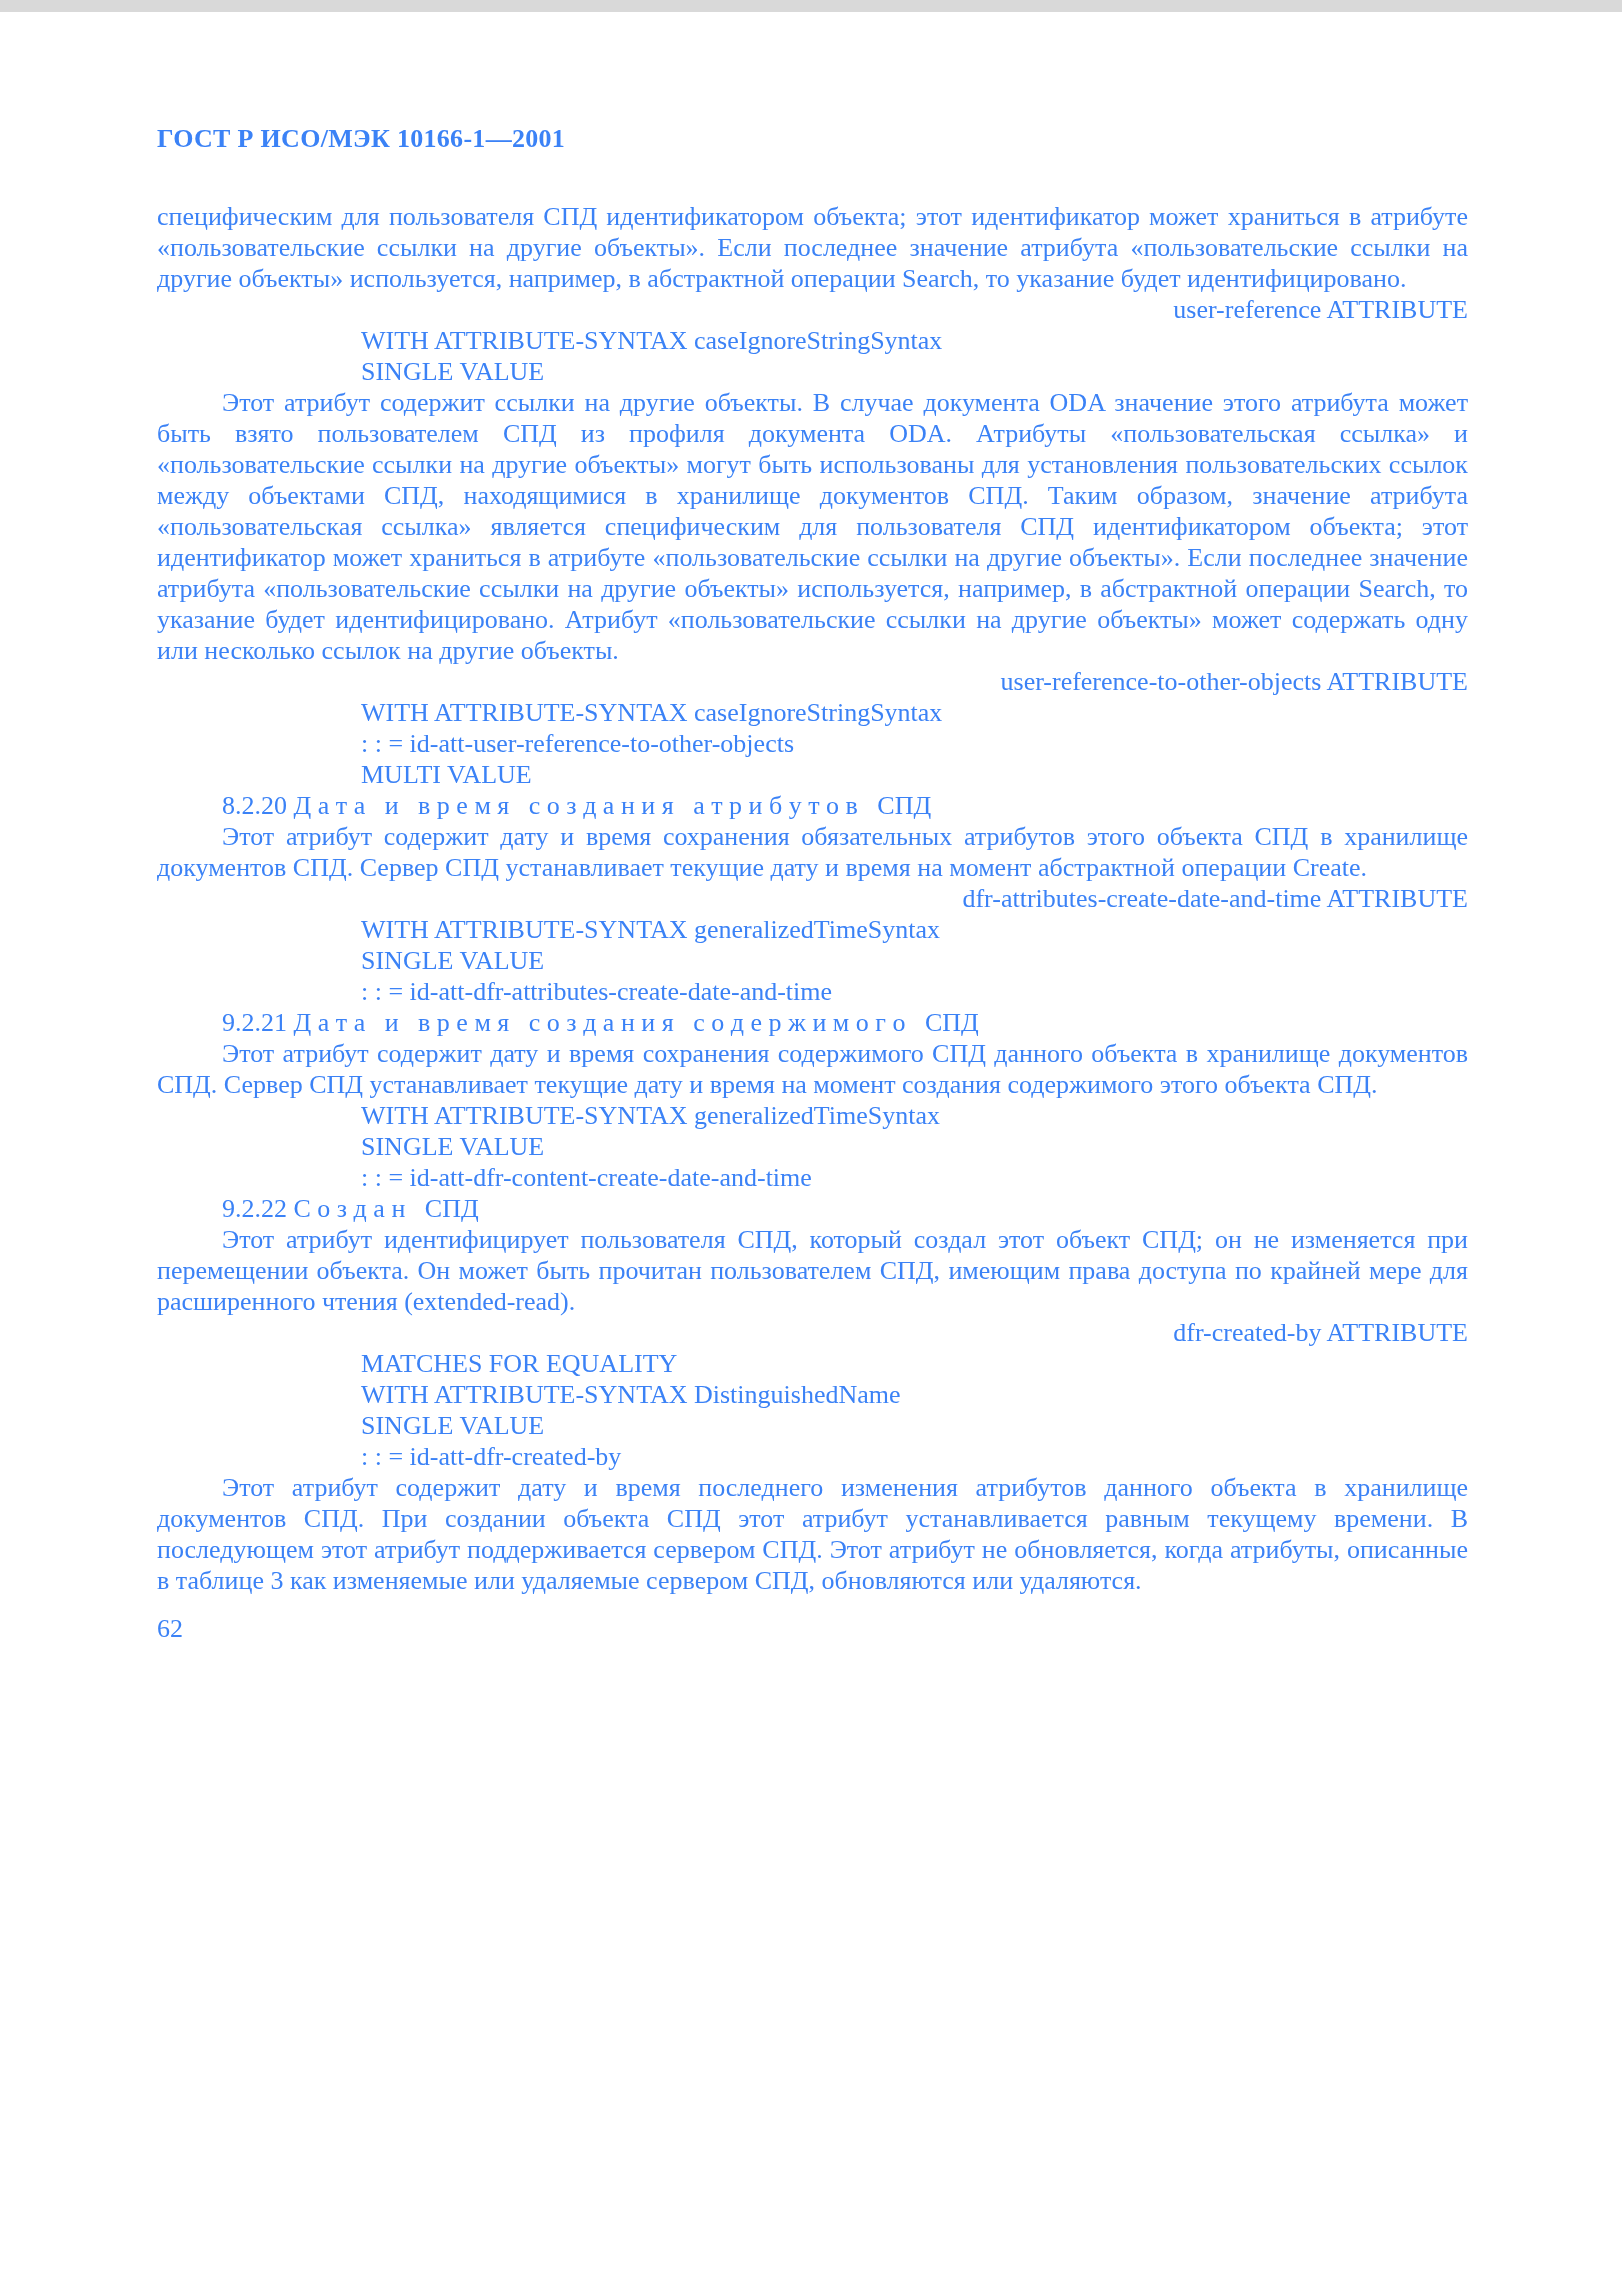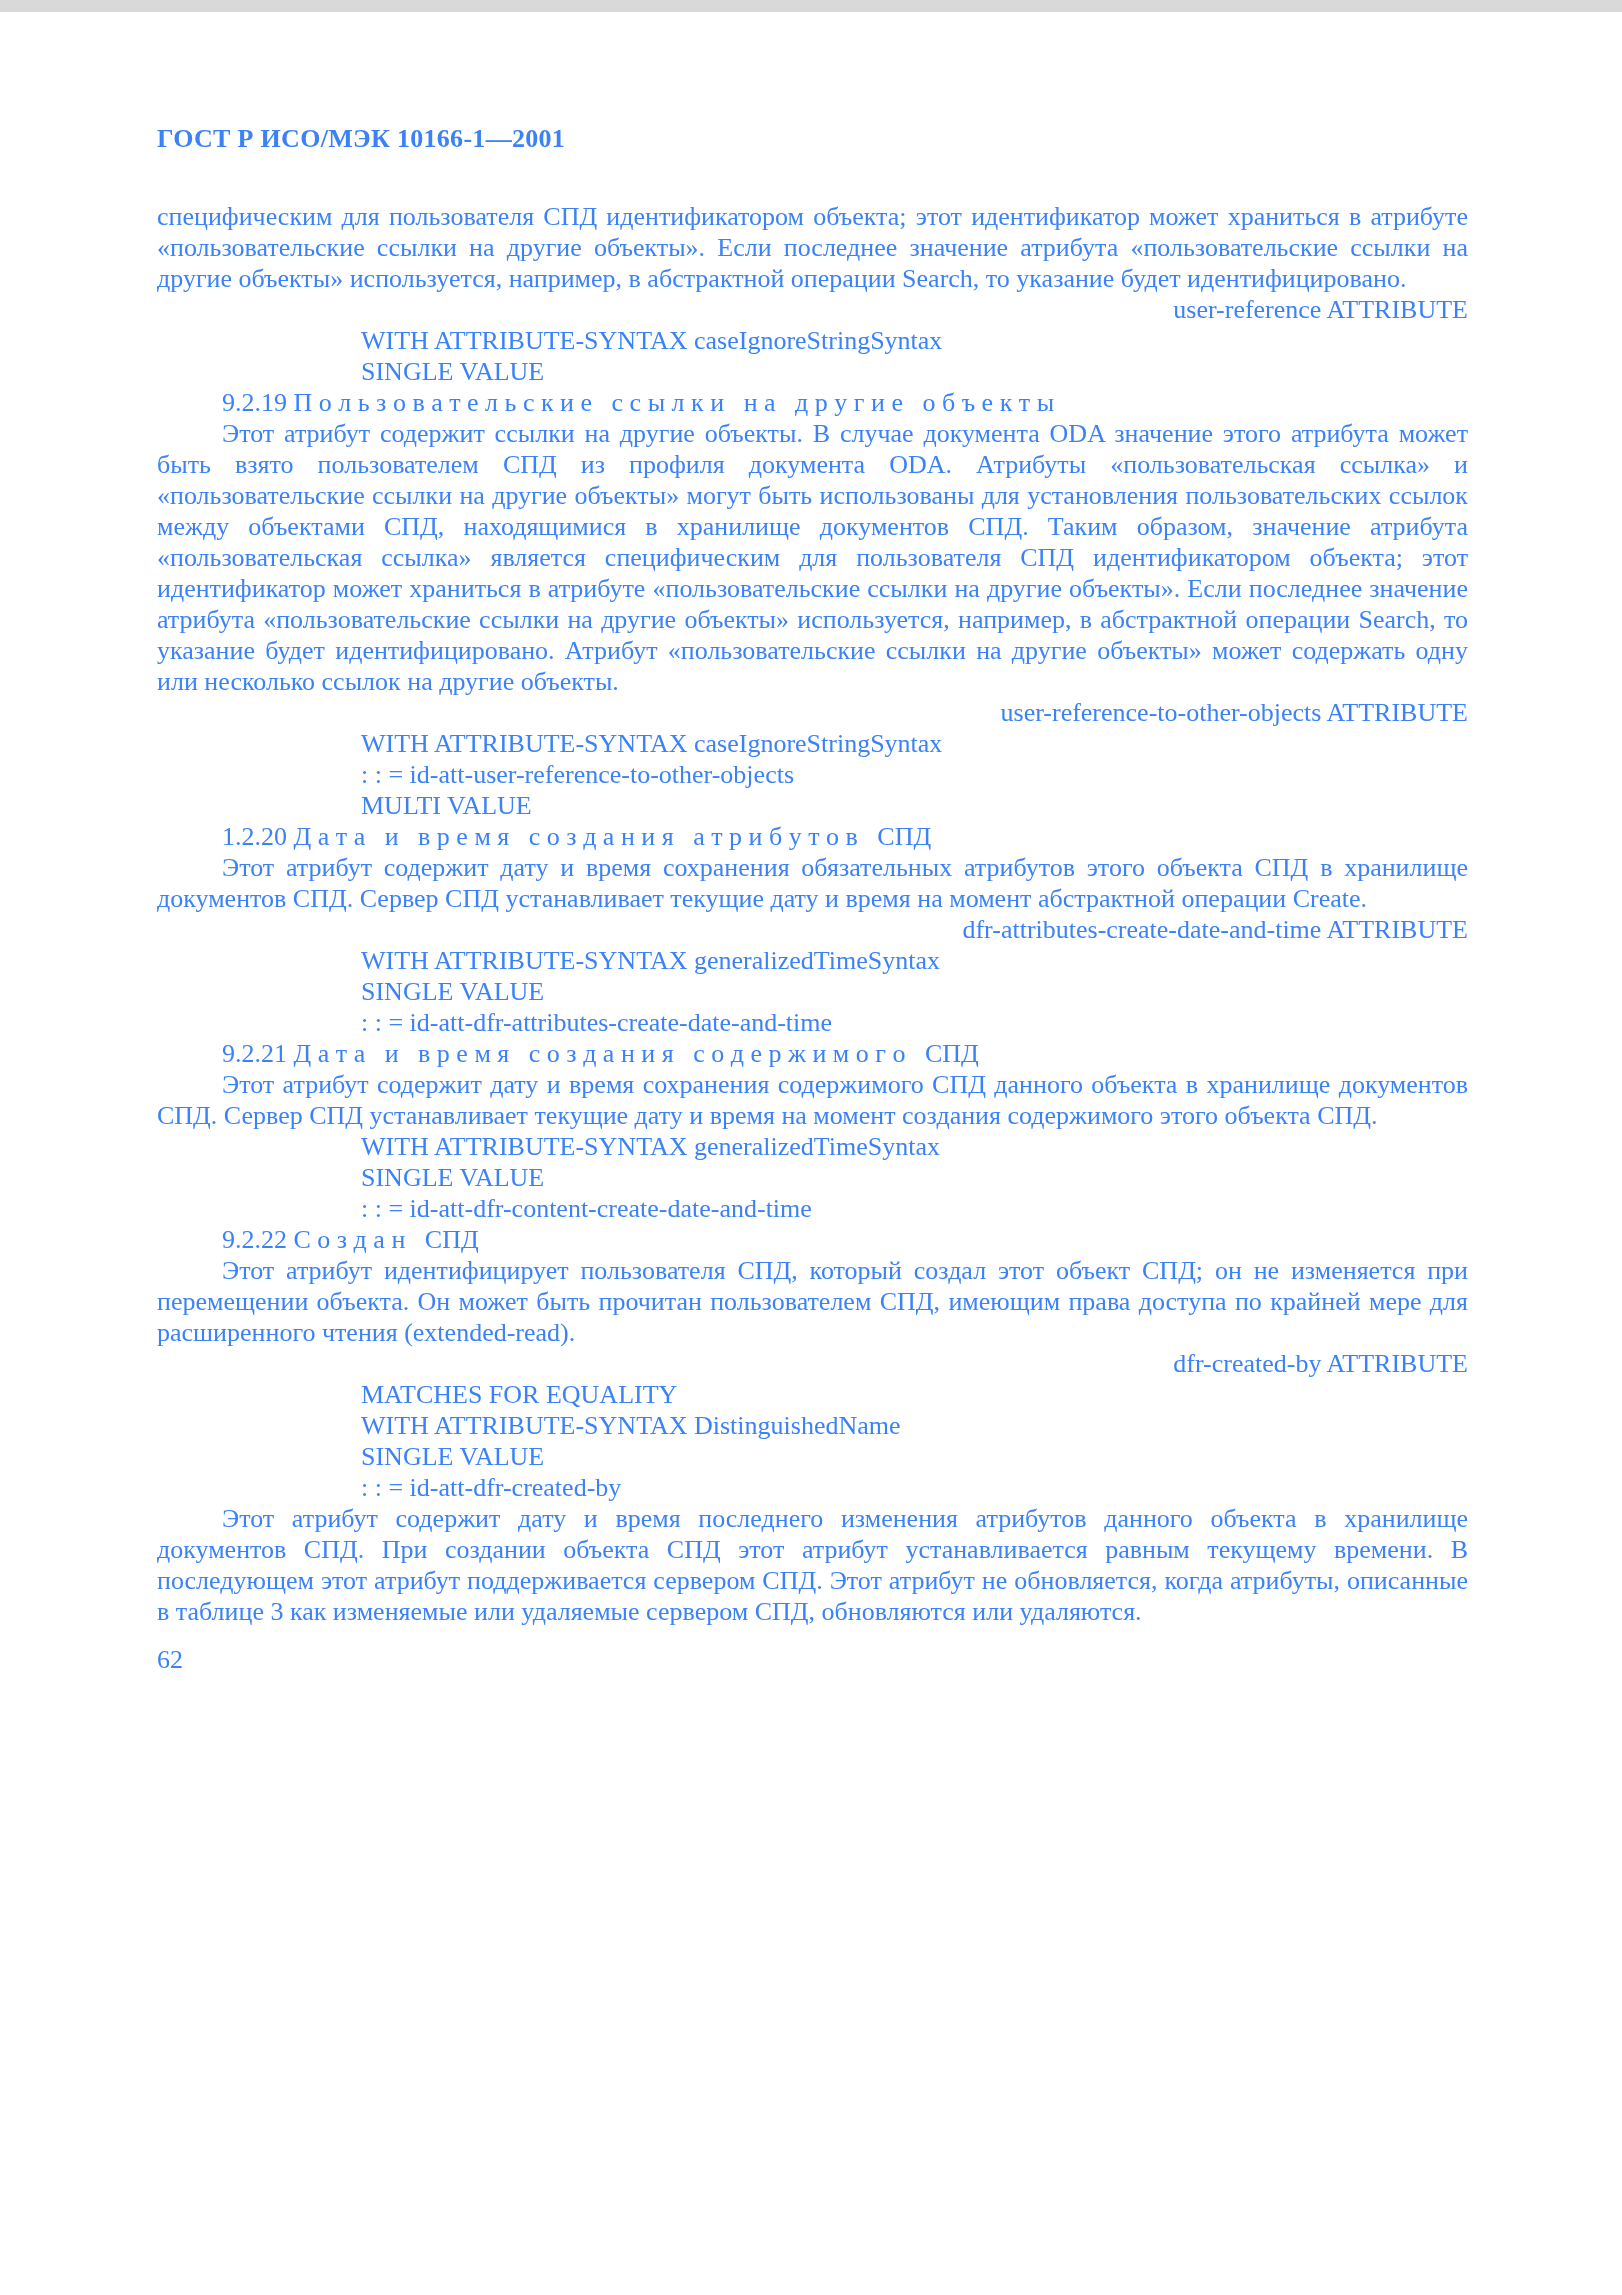--- a/index.html
+++ b/index.html
@@ -67,31 +67,30 @@
   <div>
 
     <p class="para first">специфическим для пользователя СПД идентификатором объекта; этот идентификатор может храниться в атрибуте «пользовательские ссылки на другие объекты». Если последнее значение атрибута «пользовательские ссылки на другие объекты» используется, например, в абстрактной операции Search, то указание будет идентифицировано.</p>
 
     <div class="code-block">
       <div class="code-line lvl1">user-reference ATTRIBUTE</div>
       <div class="code-line lvl2">WITH ATTRIBUTE-SYNTAX caseIgnoreStringSyntax</div>
       <div class="code-line lvl2">SINGLE VALUE</div>
     </div>
 
-    <div class="heading">9.2.19 П о л ь з о в а т е л ь с к и е   с с ы л к и   н а   д р у г и е   о б ъ е к т ы</div>
     <p class="para">Этот атрибут содержит ссылки на другие объекты. В случае документа ODA значение этого атрибута может быть взято пользователем СПД из профиля документа ODA. Атрибуты «пользовательская ссылка» и «пользовательские ссылки на другие объекты» могут быть использованы для установления пользовательских ссылок между объектами СПД, находящимися в хранилище документов СПД. Таким образом, значение атрибута «пользовательская ссылка» является специфическим для пользователя СПД идентификатором объекта; этот идентификатор может храниться в атрибуте «пользовательские ссылки на другие объекты». Если последнее значение атрибута «пользовательские ссылки на другие объекты» используется, например, в абстрактной операции Search, то указание будет идентифицировано. Атрибут «пользовательские ссылки на другие объекты» может содержать одну или несколько ссылок на другие объекты.</p>
 
     <div class="code-block">
       <div class="code-line lvl1">user-reference-to-other-objects ATTRIBUTE</div>
       <div class="code-line lvl2">WITH ATTRIBUTE-SYNTAX caseIgnoreStringSyntax</div>
       <div class="code-line lvl2">: : = id-att-user-reference-to-other-objects</div>
       <div class="code-line lvl2">MULTI VALUE</div>
     </div>
 
-    <div class="heading">1.2.20 Д а т а   и   в р е м я   с о з д а н и я   а т р и б у т о в   СПД</div>
+    <div class="heading">8.2.20 Д а т а   и   в р е м я   с о з д а н и я   а т р и б у т о в   СПД</div>
     <p class="para">Этот атрибут содержит дату и время сохранения обязательных атрибутов этого объекта СПД в хранилище документов СПД. Сервер СПД устанавливает текущие дату и время на момент абстрактной операции Create.</p>
 
     <div class="code-block">
       <div class="code-line lvl1">dfr-attributes-create-date-and-time ATTRIBUTE</div>
       <div class="code-line lvl2">WITH ATTRIBUTE-SYNTAX generalizedTimeSyntax</div>
       <div class="code-line lvl2">SINGLE VALUE</div>
       <div class="code-line lvl2">: : = id-att-dfr-attributes-create-date-and-time</div>
     </div>
 
     <div class="heading">9.2.21 Д а т а   и   в р е м я   с о з д а н и я   с о д е р ж и м о г о   СПД</div>

